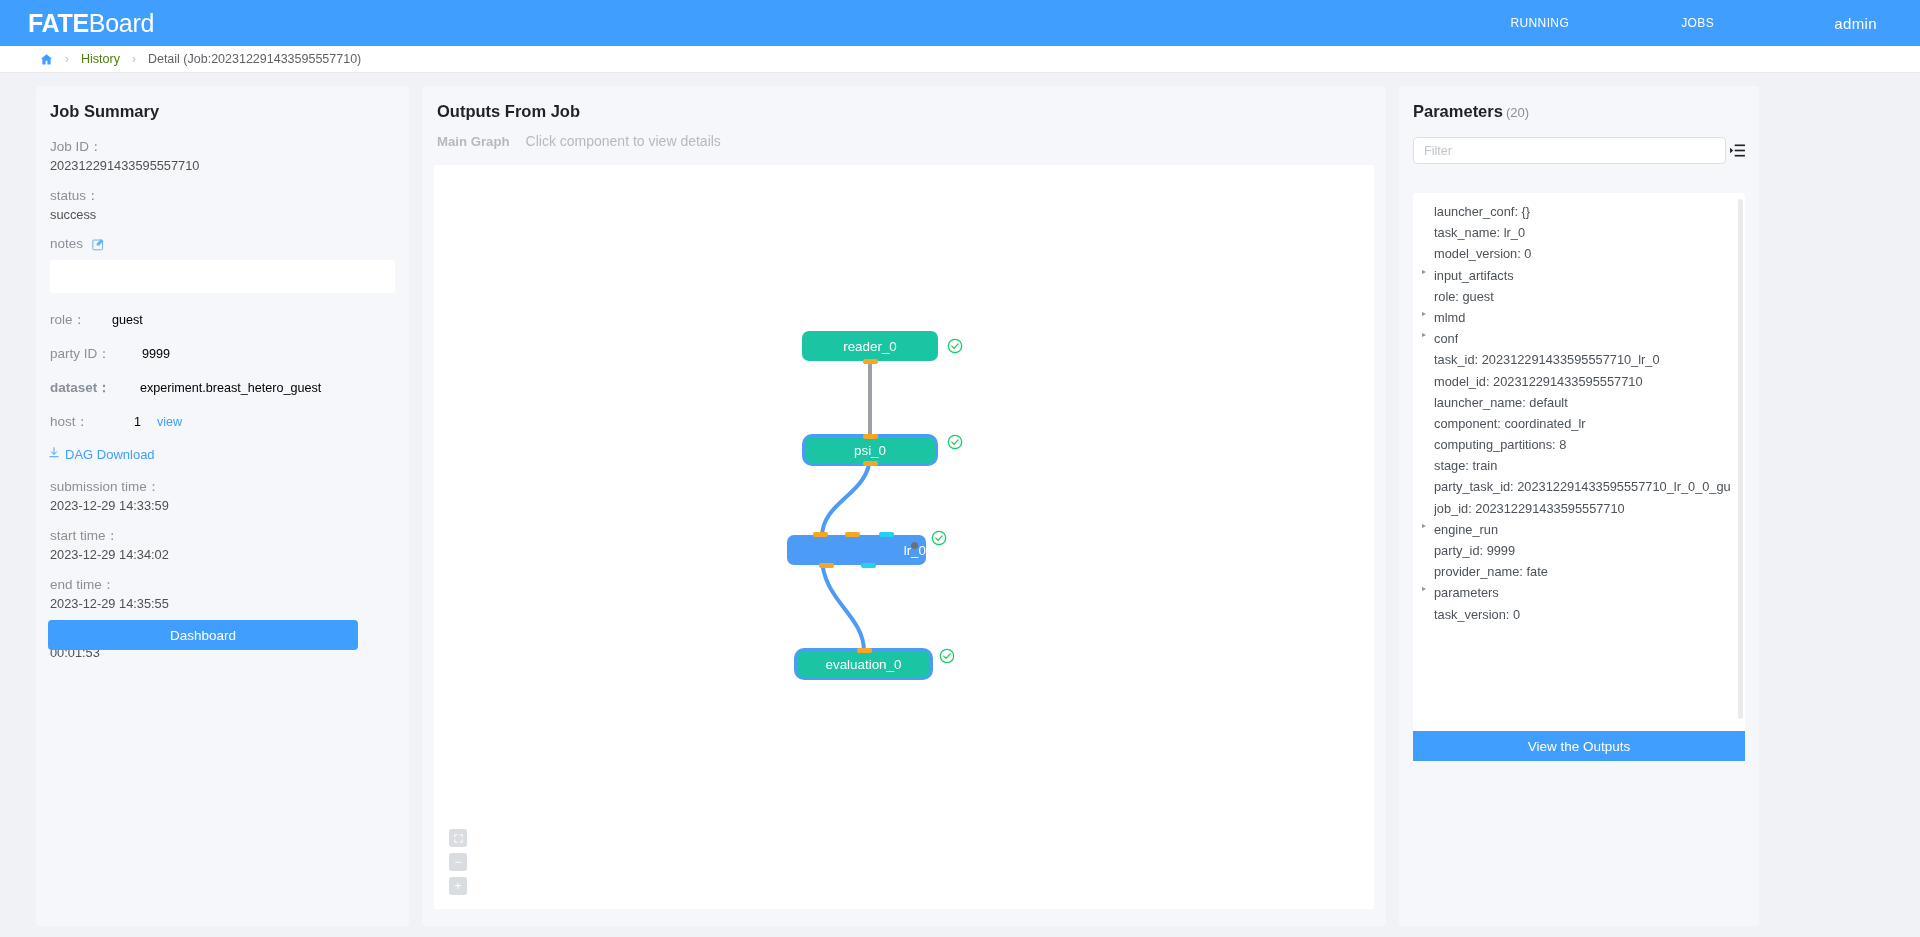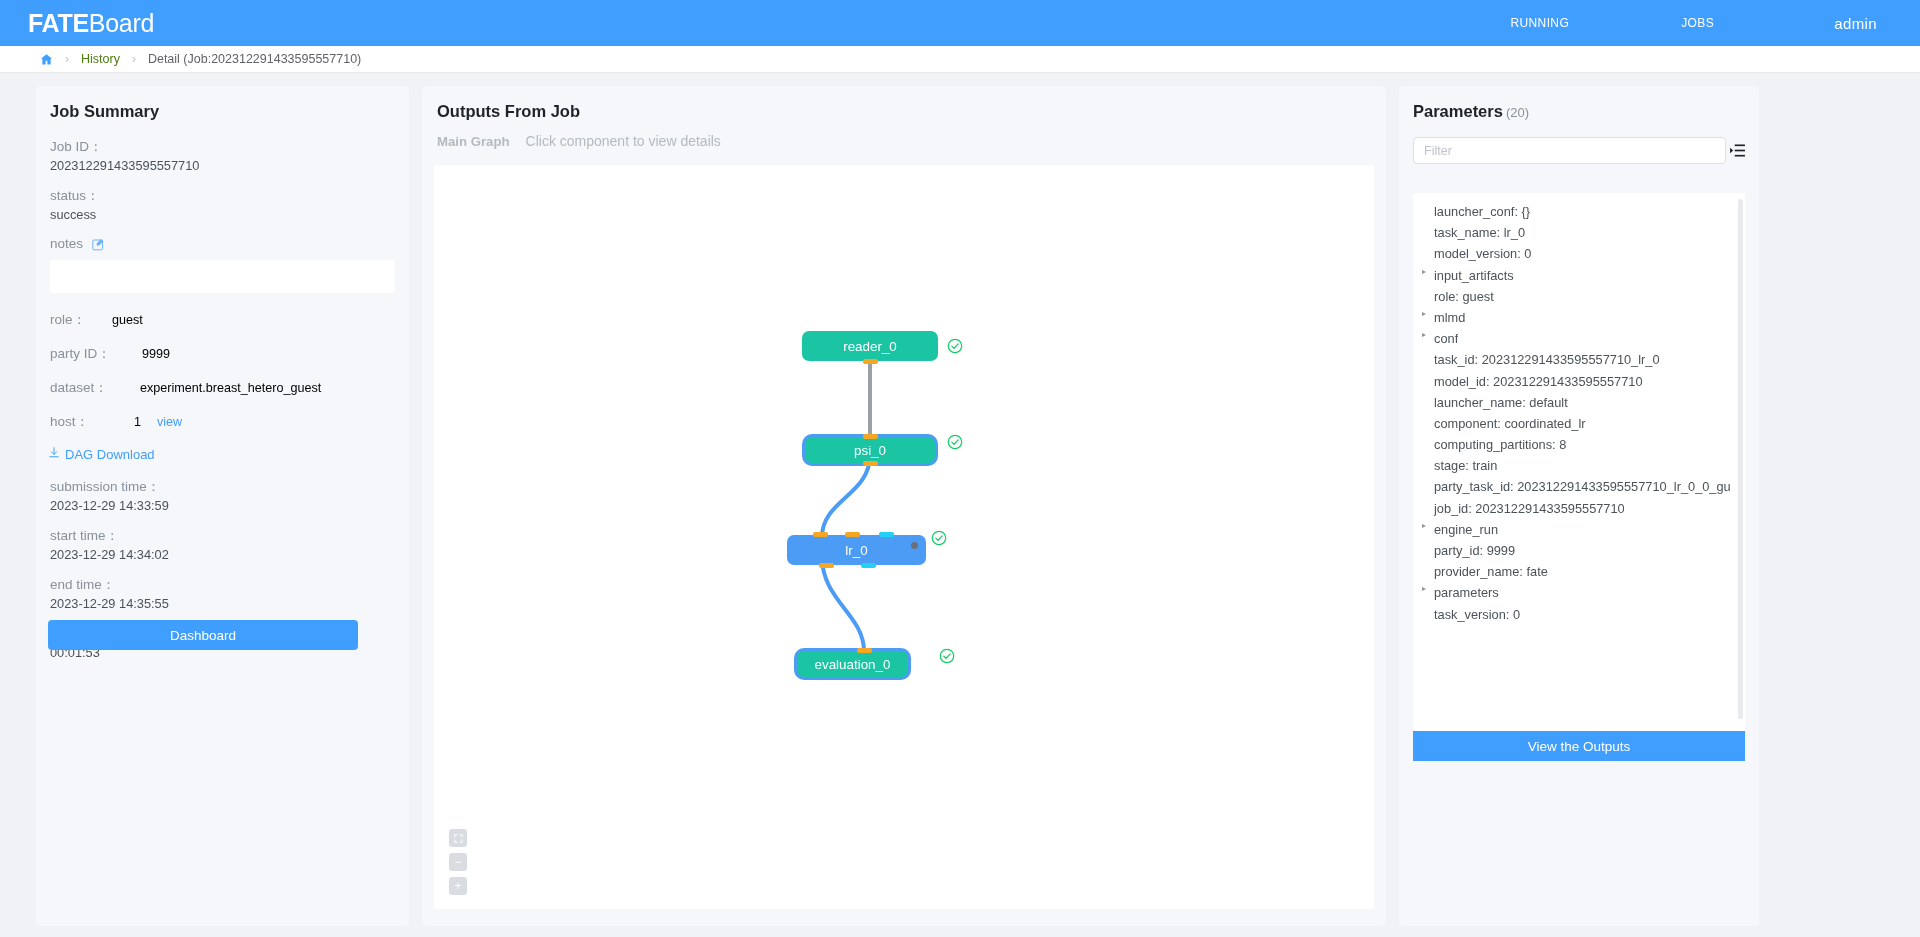--- a/index.html
+++ b/index.html
@@ -123,21 +123,21 @@
     align-items: baseline;
   }
   .field-inline .field-label { margin-bottom: 0; }
   .inline-val {
     color: #000000;
     font-size: 12.6px;
     margin-left: 10px;
   }
   .lw-role { width: 52px; }
   .lw-party { width: 82px; }
-  .lw-dataset { width: 80px; }
+  .lw-dataset { width: 80px; font-weight: bold; }
   .lw-host { width: 74px; }
   .link-view {
     color: #409eff;
     font-size: 12.6px;
     margin-left: 16px;
     cursor: pointer;
   }
   .notes-row {
     padding-left: 14px;
     display: flex;
@@ -507,37 +507,37 @@
         <span class="port orange" style="top:-3px;left:58px;"></span>
         <span class="port orange" style="bottom:-3px;left:58px;"></span>
       </div>
       <span class="check" style="left:513px;top:269px;">
         <svg width="16" height="16" viewBox="0 0 20 20">
             <circle cx="10" cy="10" r="8.4" fill="none" stroke="#13ce66" stroke-width="1.5"></circle>
             <path d="M6 10.2 8.8 13 14 7.4" fill="none" stroke="#13ce66" stroke-width="1.6" stroke-linecap="round" stroke-linejoin="round"></path>
           </svg>
       </span>
 
-      <div class="node blue" style="left:353px;top:370px;width:139px;height:30px;">
+      <div class="node blue" style="left:353px;top:370px;width:139px;height:30px;justify-content:flex-end;">
         <span>lr_0</span>
         <span class="port orange" style="top:-3px;left:26px;"></span>
         <span class="port orange" style="top:-3px;left:58px;"></span>
         <span class="port cyan" style="top:-3px;left:92px;"></span>
         <span class="port orange" style="bottom:-3px;left:32px;"></span>
         <span class="port cyan" style="bottom:-3px;left:74px;"></span>
         <span class="dot-handle"></span>
       </div>
       <span class="check" style="left:497px;top:365px;">
         <svg width="16" height="16" viewBox="0 0 20 20">
             <circle cx="10" cy="10" r="8.4" fill="none" stroke="#13ce66" stroke-width="1.5"></circle>
             <path d="M6 10.2 8.8 13 14 7.4" fill="none" stroke="#13ce66" stroke-width="1.6" stroke-linecap="round" stroke-linejoin="round"></path>
           </svg>
       </span>
 
-      <div class="node teal sel" style="left:363px;top:486px;width:111px;height:26px;">
+      <div class="node teal sel" style="left:363px;top:486px;width:133px;height:26px;">
         <span>evaluation_0</span>
         <span class="port orange" style="top:-3px;left:60px;"></span>
       </div>
       <span class="check" style="left:505px;top:483px;">
         <svg width="16" height="16" viewBox="0 0 20 20">
             <circle cx="10" cy="10" r="8.4" fill="none" stroke="#13ce66" stroke-width="1.5"></circle>
             <path d="M6 10.2 8.8 13 14 7.4" fill="none" stroke="#13ce66" stroke-width="1.6" stroke-linecap="round" stroke-linejoin="round"></path>
           </svg>
       </span>
 

